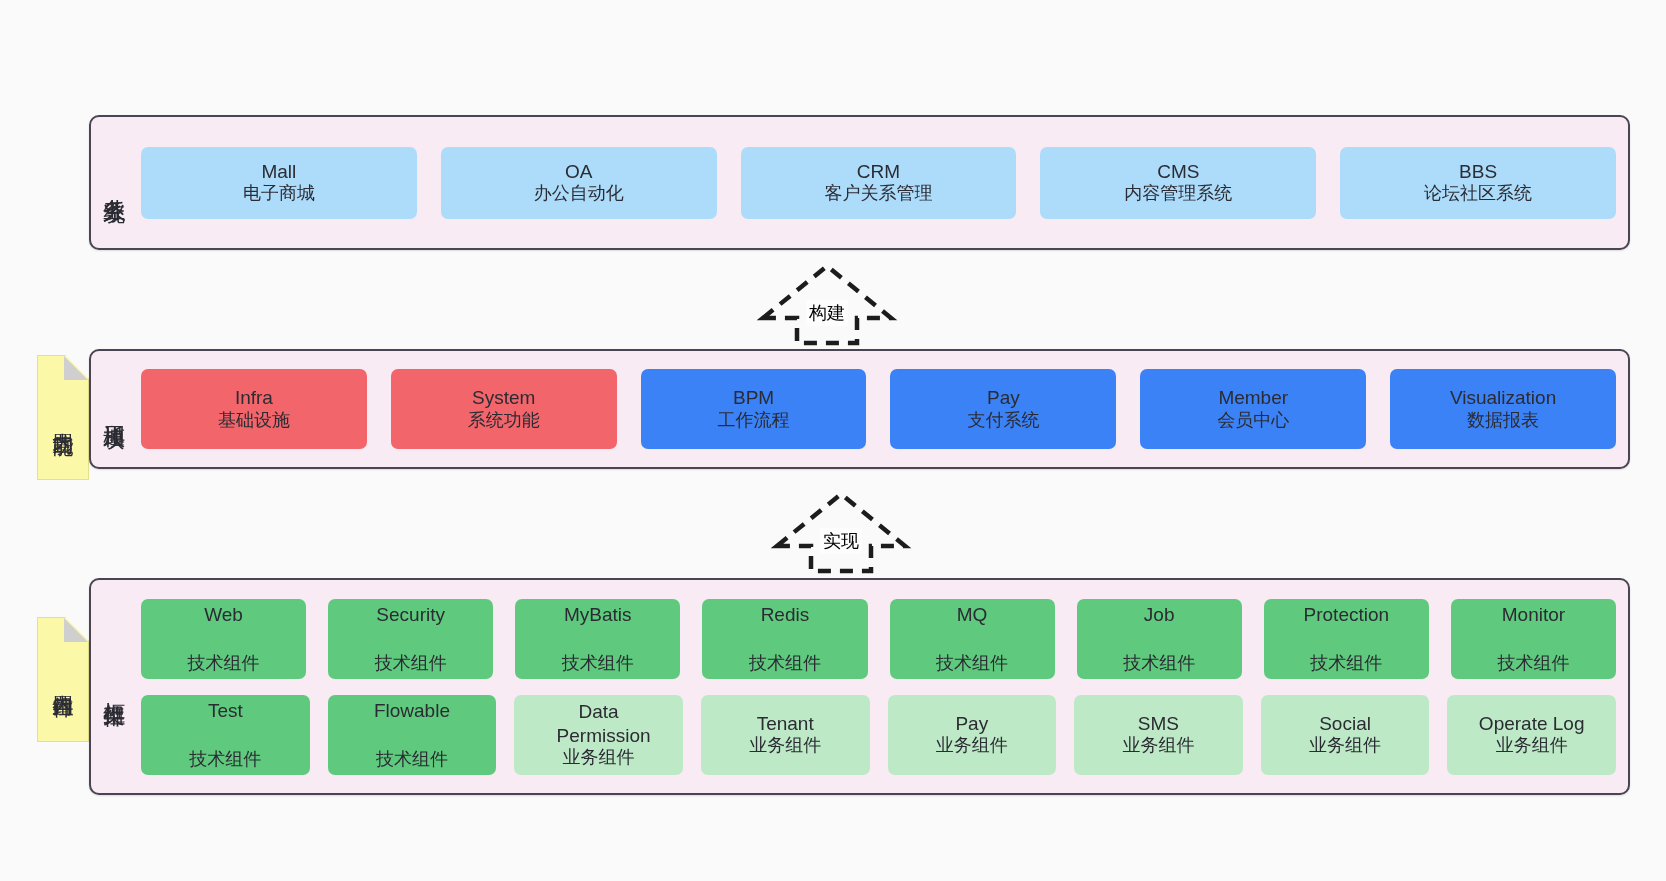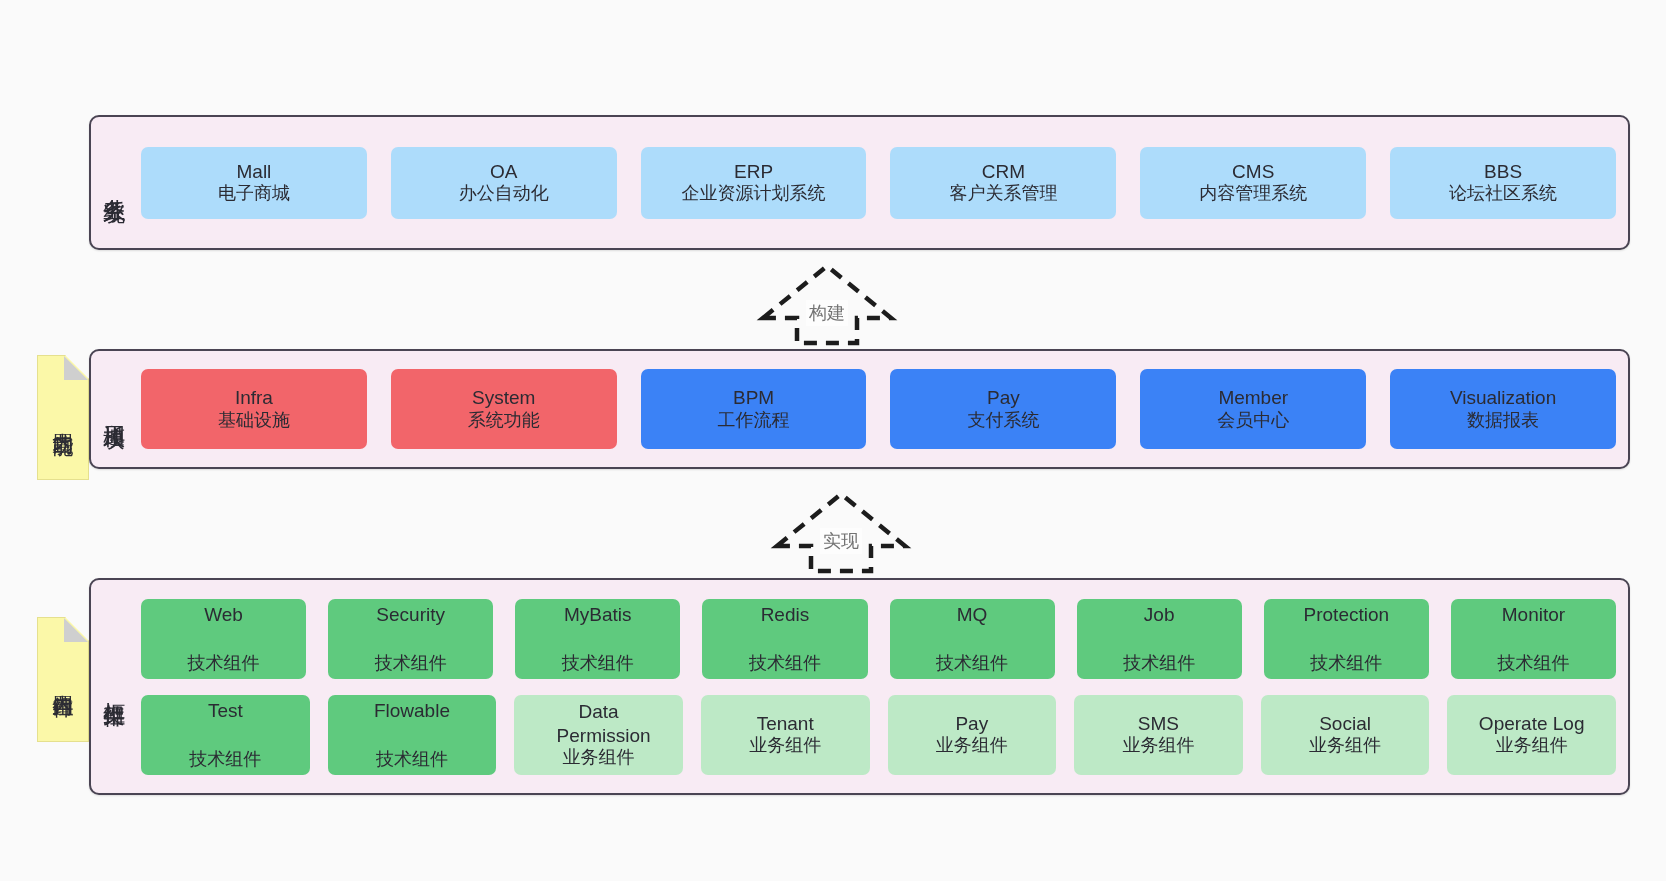--- a/index.html
+++ b/index.html
@@ -100,44 +100,40 @@
   .arrow { position: absolute; }
   .arrow svg { display: block; overflow: visible; }
   .arrow-label {
     position: absolute;
     left: 50%;
     transform: translateX(-50%);
     top: 38px;
     background: #fdfdfd;
     font-size: 18px;
     padding: 1px 3px;
-    color: #737373;
+    color: #000000;
     white-space: nowrap;
   }
 </style>
 </head>
 <body>
 
 <div id="stage">
 
   <div class="layer" style="left:89px; top:115px; width:1541px; height:135px;">
     <div class="layer-title">业务系统</div>
     <div class="layer-body">
       <div class="row" style="height:72px;">
         <div class="card c-blue">
           <span class="t1">Mall</span>
           <span class="t2">电子商城</span>
         </div>
         <div class="card c-blue">
           <span class="t1">OA</span>
           <span class="t2">办公自动化</span>
-        </div>
-        <div class="card c-blue">
-          <span class="t1">ERP</span>
-          <span class="t2">企业资源计划系统</span>
         </div>
         <div class="card c-blue">
           <span class="t1">CRM</span>
           <span class="t2">客户关系管理</span>
         </div>
         <div class="card c-blue">
           <span class="t1">CMS</span>
           <span class="t2">内容管理系统</span>
         </div>
         <div class="card c-blue">

